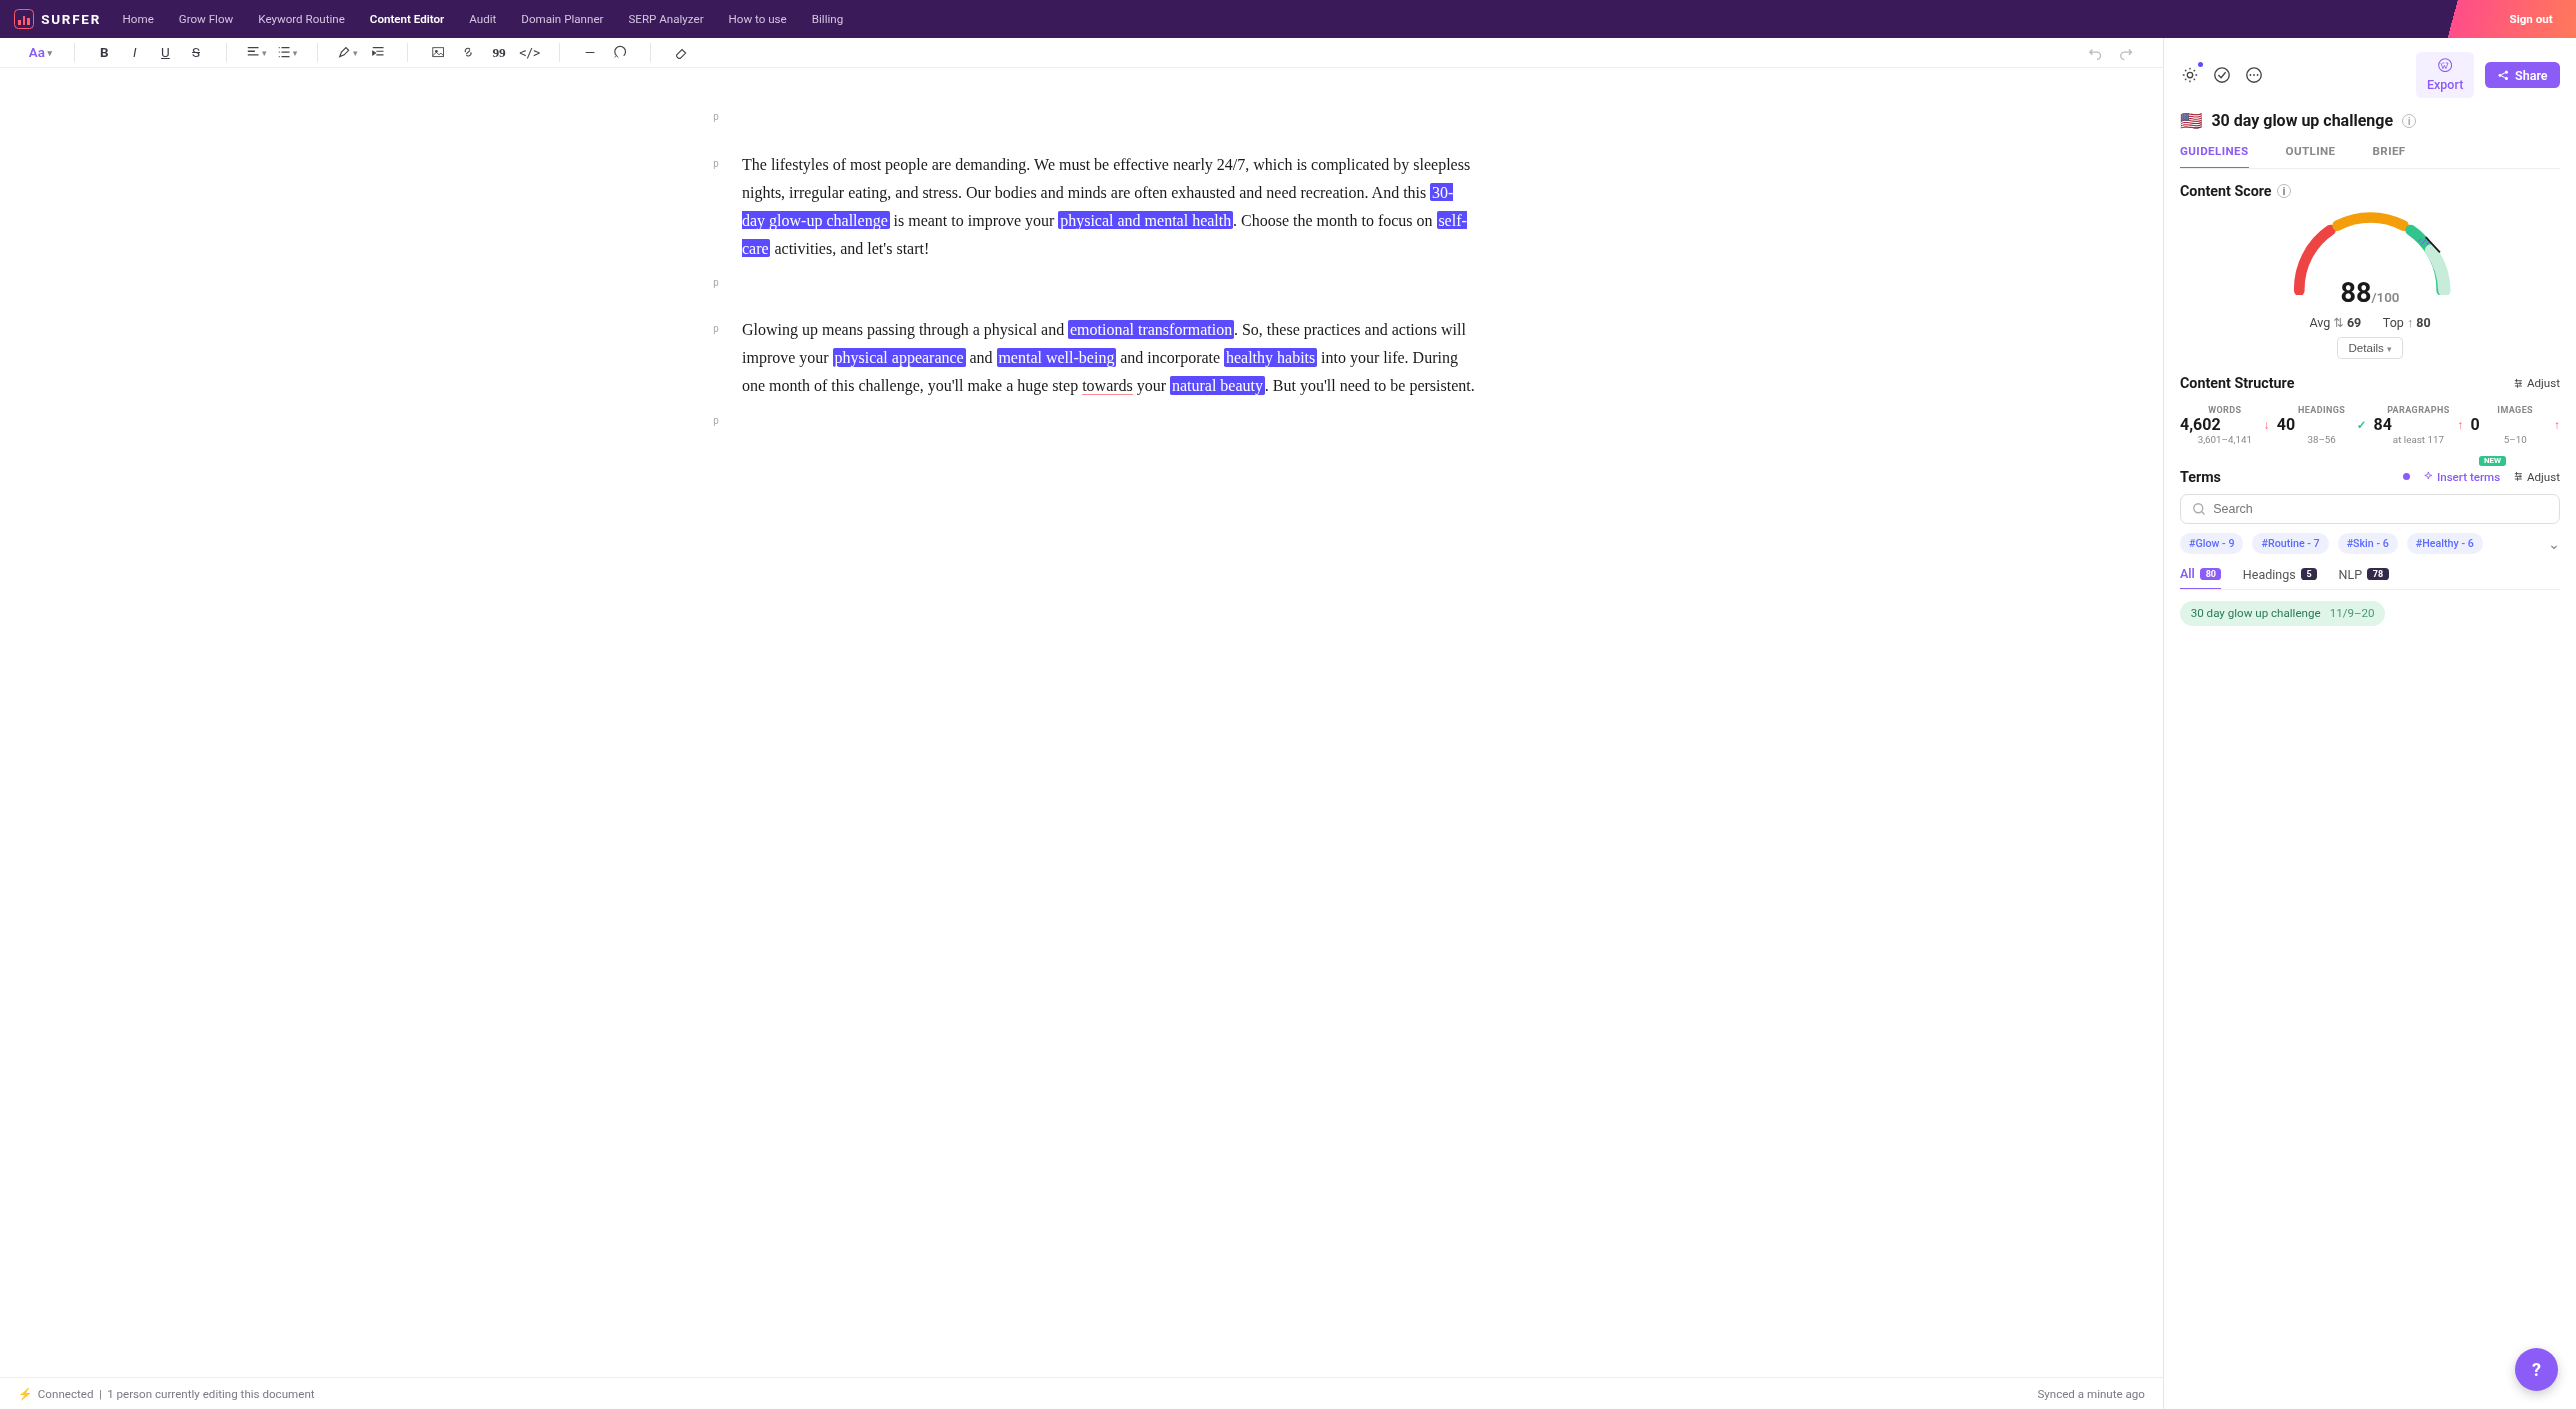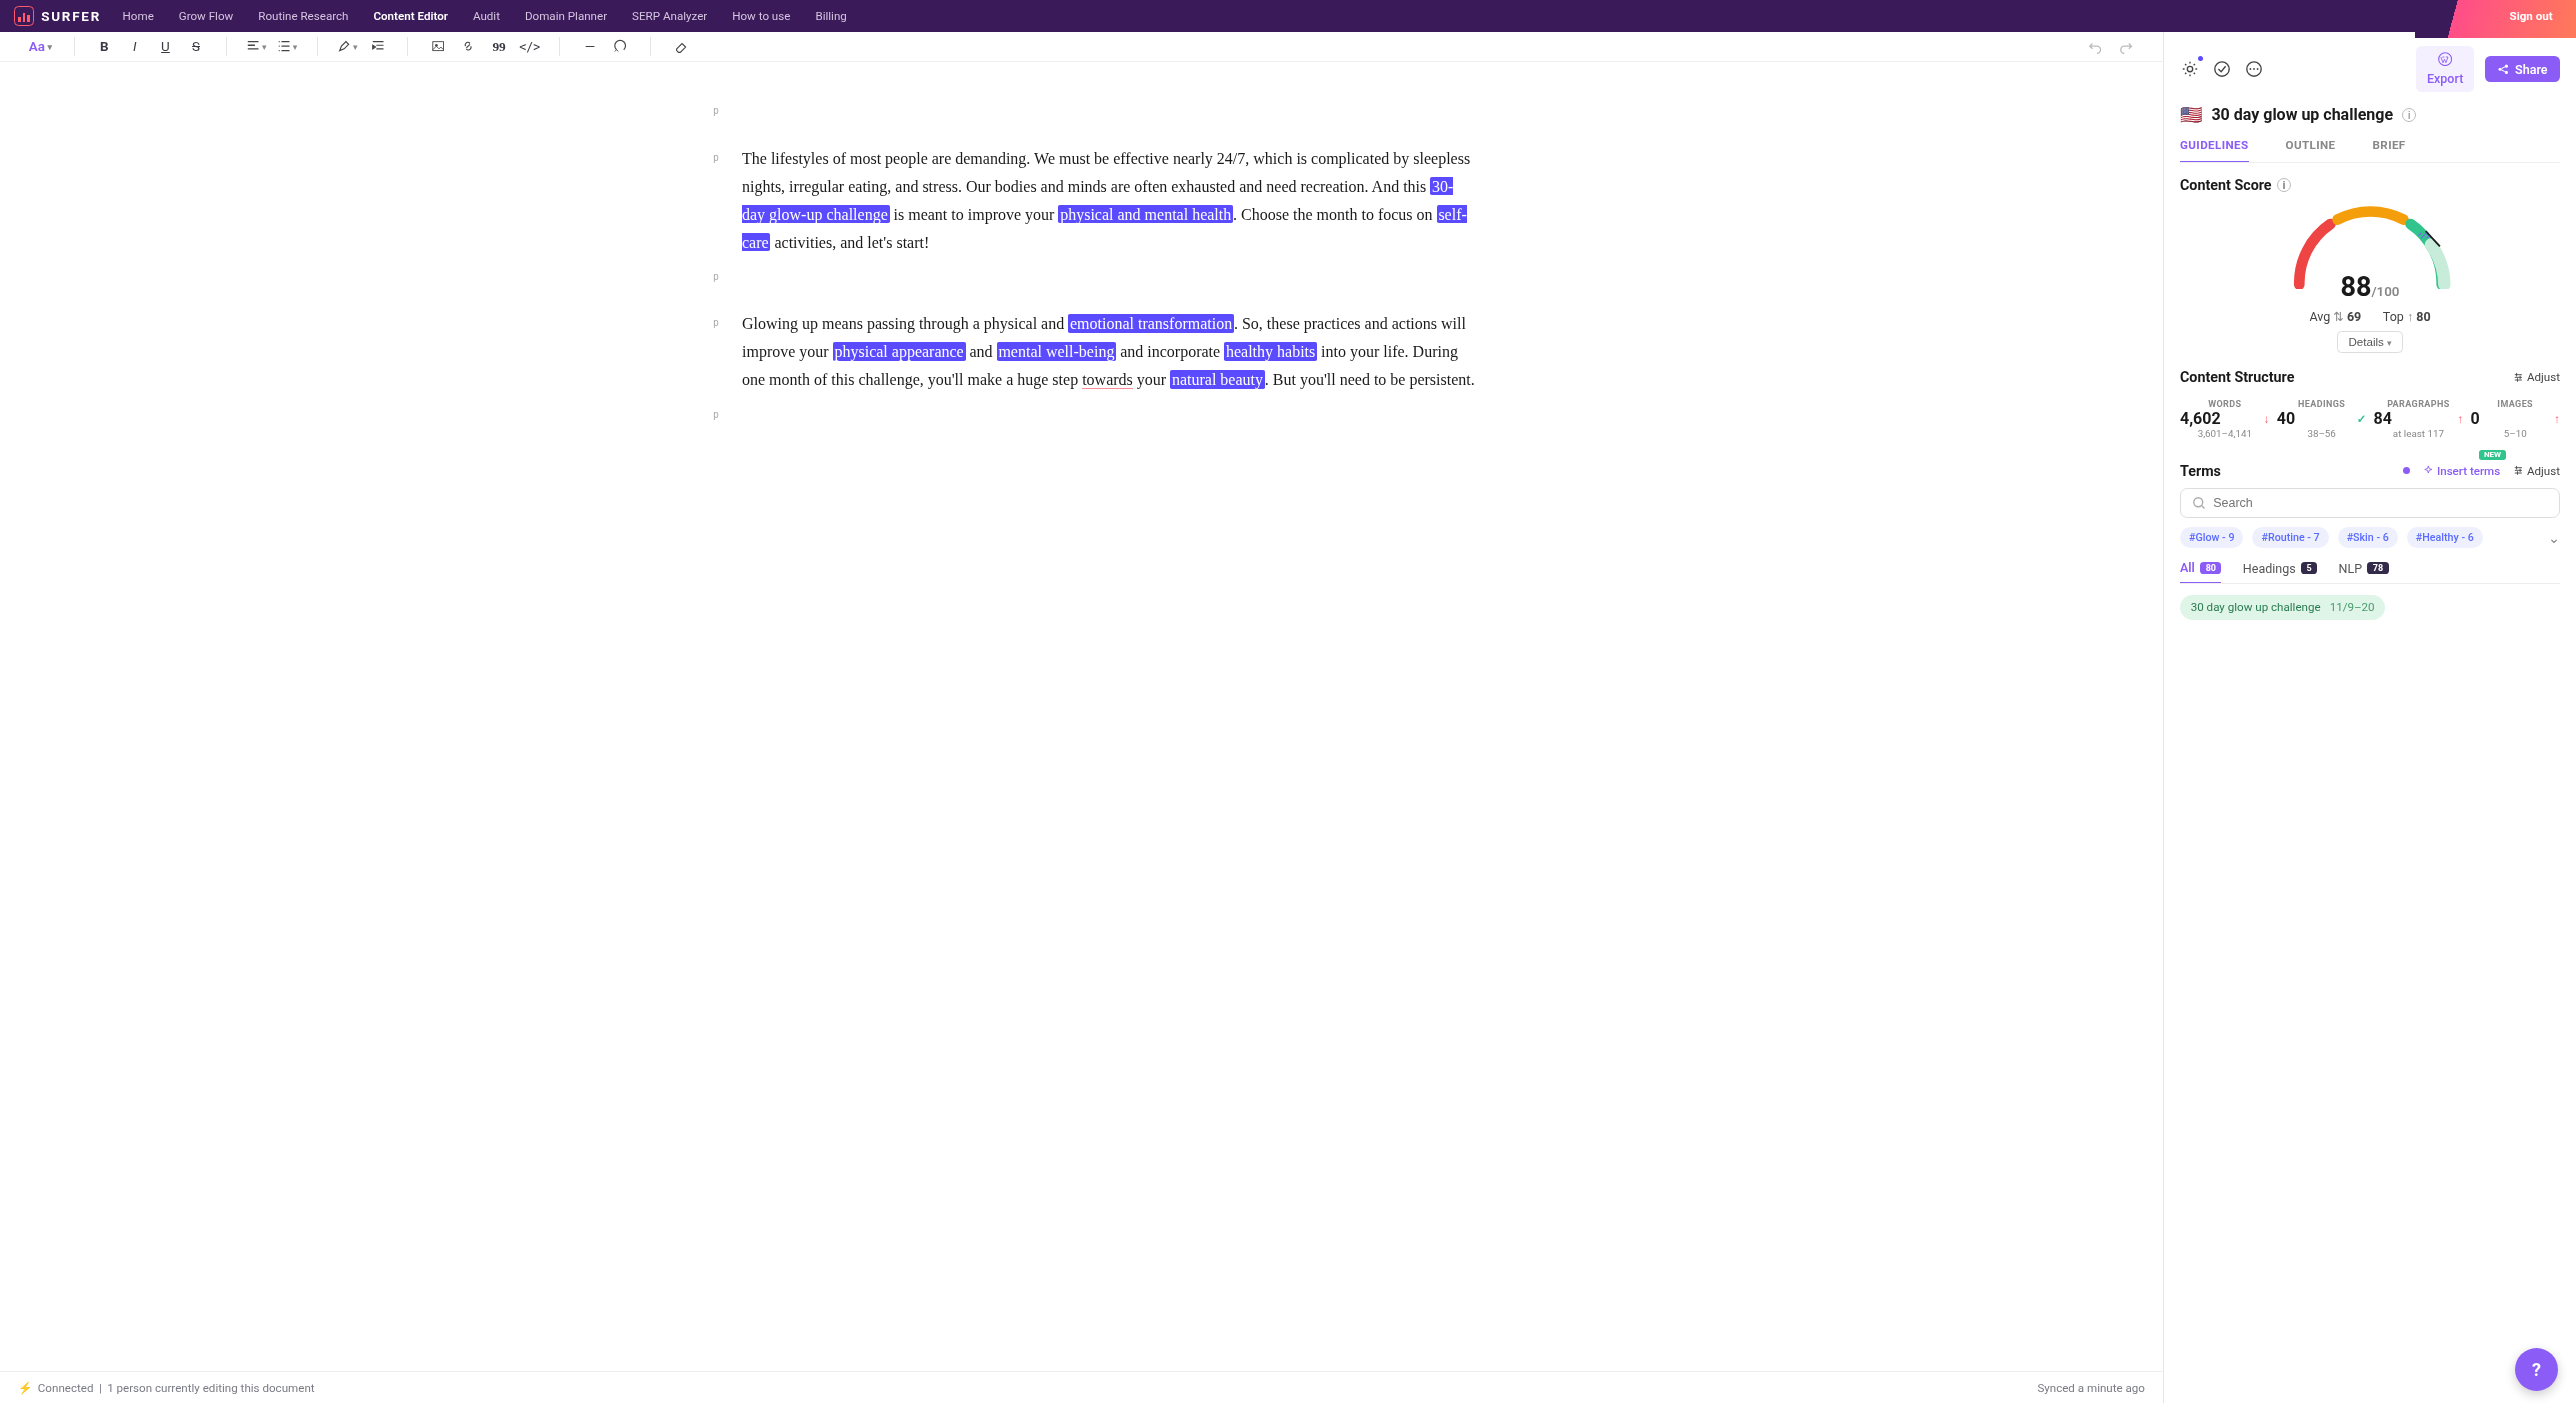--- a/index.html
+++ b/index.html
@@ -1,19 +1,19 @@
 <!DOCTYPE html>
 <html style="font-size:14.3px"><head>
 <meta charset="utf-8">
 <style>
 * { margin: 0; padding: 0; box-sizing: border-box; }
 body { font-family: -apple-system, BlinkMacSystemFont, "Segoe UI", Roboto, sans-serif; background: #fff; color: #1a1a1a; }
 
 
-.topnav { background: #3b1a5a; height: 32px; display: flex; align-items: center; padding: 0 14.3px; position: relative; }
+.topnav { background: #3b1a5a; height: 38px; display: flex; align-items: center; padding: 0 14.3px; position: relative; }
 .logo { display: flex; align-items: center; gap: 7.2px; color: #fff; font-weight: 700; letter-spacing: 1.8px; font-size: 13.4px; margin-right: 21.5px; }
 .logo-icon { width: 19.7px; height: 19.7px; border: 1.8px solid #ff5b6a; border-radius: 4.5px; display: flex; align-items: flex-end; justify-content: center; gap: 1.8px; padding: 2.7px; }
 .logo-icon span { width: 2.7px; background: #ff5b6a; }
 .logo-icon span:nth-child(1){height:5.4px} .logo-icon span:nth-child(2){height:9px} .logo-icon span:nth-child(3){height:7.2px}
 .nav-items { display: flex; gap: 25px; }
 .nav-item { color: #d4c5e0; font-size: 11.6px; cursor: pointer; }
 .nav-item.active { color: #fff; font-weight: 600; }
 .nav-right { margin-left: auto; display: flex; align-items: center; gap: 16px; }
 .signout { color: #fff; font-size: 11.6px; font-weight: 700; padding: 5.4px 9px; }
 .corner-tri { position: absolute; right: 0; top: 0; width: 161px; height: 38px; background: linear-gradient(105deg, #3b1a5a 0%, #3b1a5a 25%, #ff4d89 25%, #ff7a59 100%); z-index: 0; }
@@ -131,21 +131,21 @@
     <span class="logo-icon">
         <span></span>
         <span></span>
         <span></span>
       </span>
     <span>SURFER</span>
   </div>
   <div class="nav-items">
     <span class="nav-item">Home</span>
     <span class="nav-item">Grow Flow</span>
-    <span class="nav-item">Routine Research</span>
+    <span class="nav-item">Keyword Routine</span>
     <span class="nav-item active">Content Editor</span>
     <span class="nav-item">Audit</span>
     <span class="nav-item">Domain Planner</span>
     <span class="nav-item">SERP Analyzer</span>
     <span class="nav-item">How to use</span>
     <span class="nav-item">Billing</span>
   </div>
   <div class="nav-right">
     <span class="signout">Sign out</span>
   </div>

